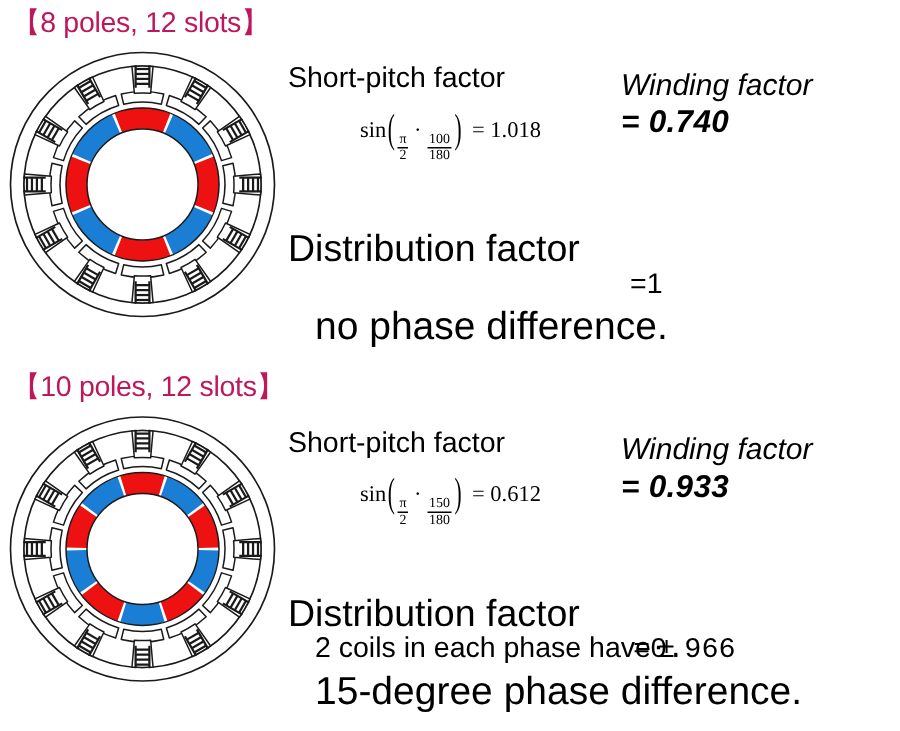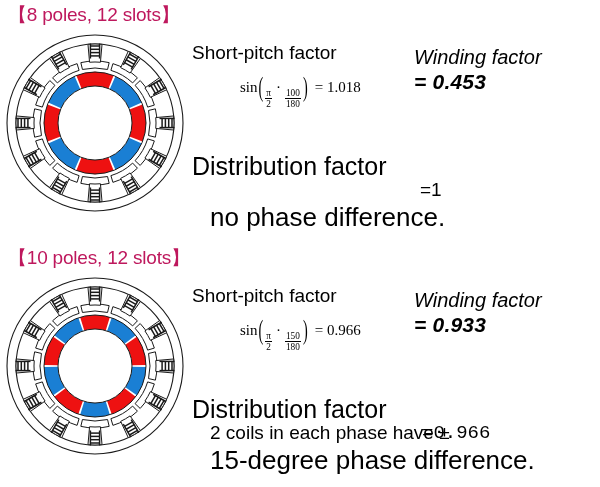--- a/index.html
+++ b/index.html
@@ -302,21 +302,21 @@
           <span class="num">π</span>
           <span class="den">2</span>
         </span><span class="mdot">·</span><span class="frac">
           <span class="num">100</span>
           <span class="den">180</span>
         </span><span class="paren">)</span><span class="eqpart">=</span> <span>1.018</span>
     </div>
 
     <div class="winding-block">
       <div class="winding-label">Winding factor</div>
-      <div class="winding-value">= 0.453</div>
+      <div class="winding-value">= 0.740</div>
     </div>
 
     <div class="lbl-distribution">Distribution factor</div>
     <div class="dist-line2">no phase difference.</div>
     <div class="dist-value" id="dist-val-8p">=1</div>
 
   </div>
 </div>
 
 <div class="section" id="section-10p">
@@ -474,21 +474,21 @@
 
     <div class="lbl-shortpitch">Short-pitch factor</div>
 
     <div class="formula">
       <span>sin</span><span class="paren">(</span><span class="frac">
           <span class="num">π</span>
           <span class="den">2</span>
         </span><span class="mdot">·</span><span class="frac">
           <span class="num">150</span>
           <span class="den">180</span>
-        </span><span class="paren">)</span><span class="eqpart">=</span> <span>0.966</span>
+        </span><span class="paren">)</span><span class="eqpart">=</span> <span>0.612</span>
     </div>
 
     <div class="winding-block">
       <div class="winding-label">Winding factor</div>
       <div class="winding-value">= 0.933</div>
     </div>
 
     <div class="lbl-distribution">Distribution factor</div>
     <div class="dist-line1">2 coils in each phase have ±</div>
     <div class="dist-line2">15-degree phase difference.</div>

